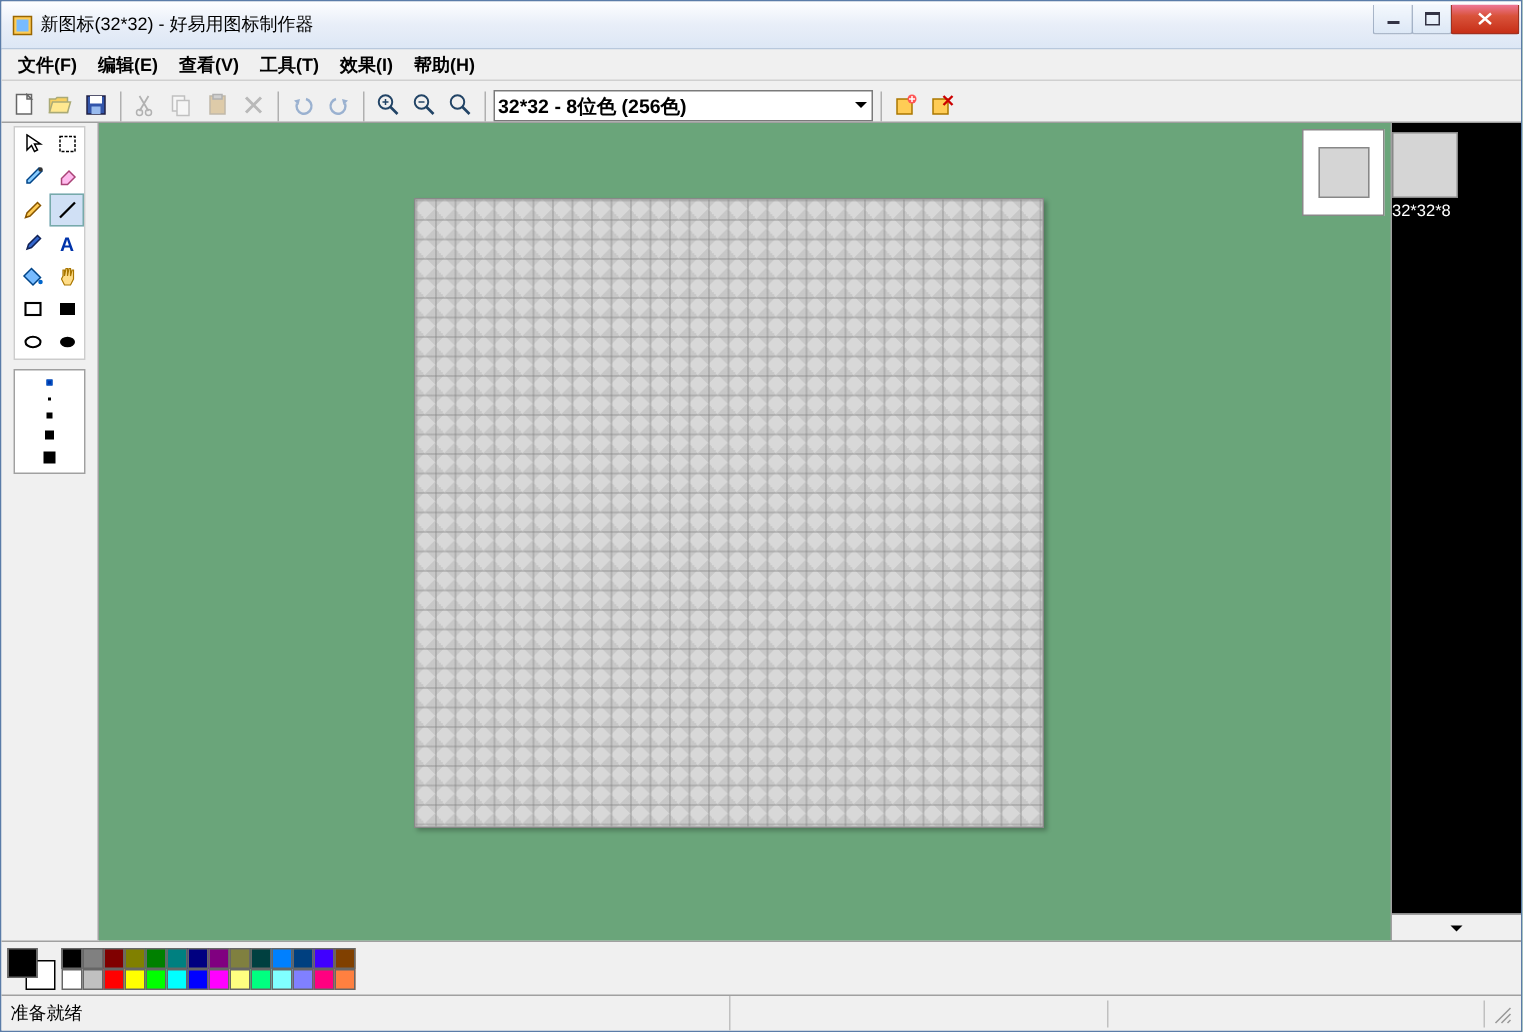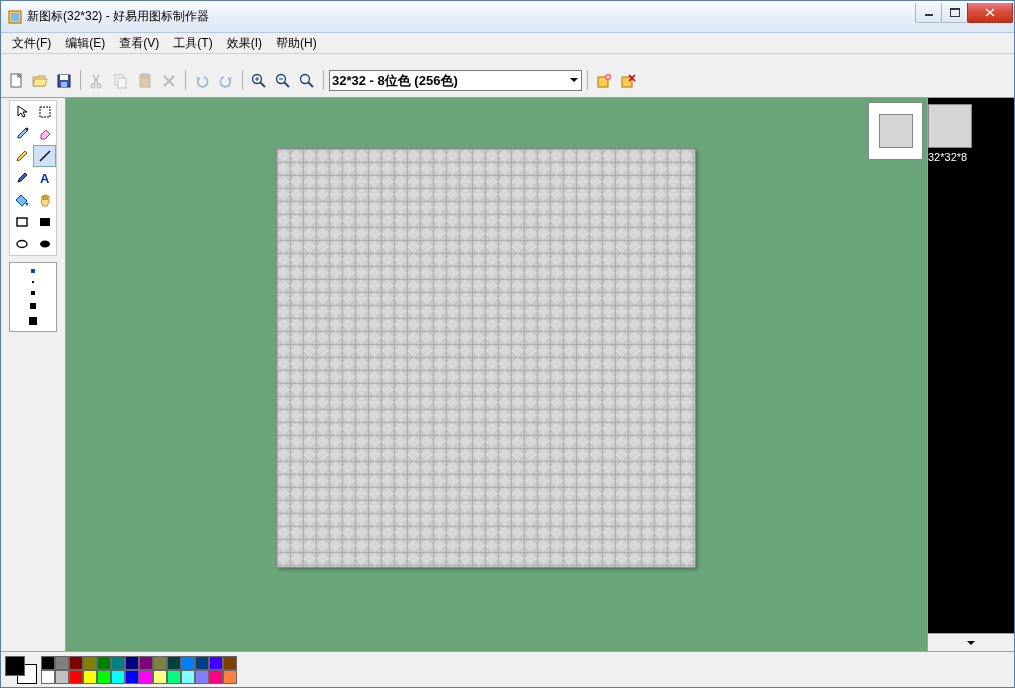--- a/index.html
+++ b/index.html
@@ -10,25 +10,25 @@
 .titlebar { height: 32px; background: linear-gradient(to bottom, #fdfeff, #e8eef8 50%, #dde7f5); display: flex; align-items: center; padding-left: 6px; border-bottom: 1px solid #b8c8dc; }
 .titlebar-icon { width: 16px; height: 16px; margin-right: 4px; display:flex;align-items:center;justify-content:center;}
 .titlebar-text { flex: 1; color: #000; font-size: 12px; }
 .win-controls { display: flex; height: 20px; margin-top:-7px; margin-right:1px;}
 .win-btn { width: 28px; height: 20px; display: flex; align-items: center; justify-content: center; border: 1px solid rgba(100,120,150,0.5); border-top:none; margin-left:-1px; background: linear-gradient(to bottom, #f4f8fd, #dde8f6); border-radius: 0 0 2px 2px;}
 .win-btn.min, .win-btn.max { width: 27px; }
 .win-btn.close { width: 46px; background: linear-gradient(to bottom, #e79, #d9533b 40%, #c72f17); color:#fff; border-color:#a03020;}
 .win-btn svg { pointer-events:none; }
 
 
-.menubar { height: 21px; background: #f0f0f0; display: flex; align-items: center; padding: 0 4px; border-bottom: 1px solid #d0d0d0; }
+.menubar { height: 21px; background: #f0f0f0; display: flex; align-items: center; padding: 0 4px; border-bottom: 1px solid #d0d0d0; font-weight: bold; }
 .menu-item { padding: 2px 7px; cursor: default; }
 
 
-.toolbar { height: 28px; background: #f0f0f0; display: flex; align-items: flex-start; padding: 0 4px; border-bottom: 1px solid #a0a0a0; gap:2px;margin-top:16px;}
+.toolbar { height: 28px; background: #f0f0f0; display: flex; align-items: flex-end; padding: 0 4px; border-bottom: 1px solid #a0a0a0; gap:2px;}
 .tb-btn { width: 22px; height: 22px; display: flex; align-items: center; justify-content: center; border: 1px solid transparent; border-radius:2px;}
 .tb-btn.disabled { opacity: 0.45; }
 .tb-sep { width: 1px; height: 20px; background: #b0b0b0; margin: 0 3px; }
 .size-select { height: 21px; width: 253px; border: 1px solid #7a7a7a; background: #fff; font-size: 13px; padding: 0 2px; font-weight:bold; display:flex; align-items:center; position:relative;}
 .size-select::after{content:"";position:absolute;right:3px;top:7px;border:4px solid transparent;border-top-color:#000;}
 
 
 .main { flex: 1; display: flex; min-height: 0; }
 
 
@@ -349,14 +349,24 @@
         <div class="color-sw" style="background: rgb(128, 255, 255);"></div>
         <div class="color-sw" style="background: rgb(0, 64, 128);"></div>
         <div class="color-sw" style="background: rgb(128, 128, 255);"></div>
         <div class="color-sw" style="background: rgb(64, 0, 255);"></div>
         <div class="color-sw" style="background: rgb(255, 0, 128);"></div>
         <div class="color-sw" style="background: rgb(128, 64, 0);"></div>
         <div class="color-sw" style="background: rgb(255, 128, 64);"></div>
       </div>
   </div>
 
+  <div class="statusbar">
+    <div class="status-text">准备就绪</div>
+    <div class="status-cell"></div>
+    <div class="status-cell"></div>
+    <div class="status-grip">
+        <svg width="14" height="14">
+          <path d="M13 3 L3 13 M13 7 L7 13 M13 11 L11 13" stroke="#999"></path>
+        </svg>
+      </div>
+  </div>
 
 </div>
 
 </body></html>

